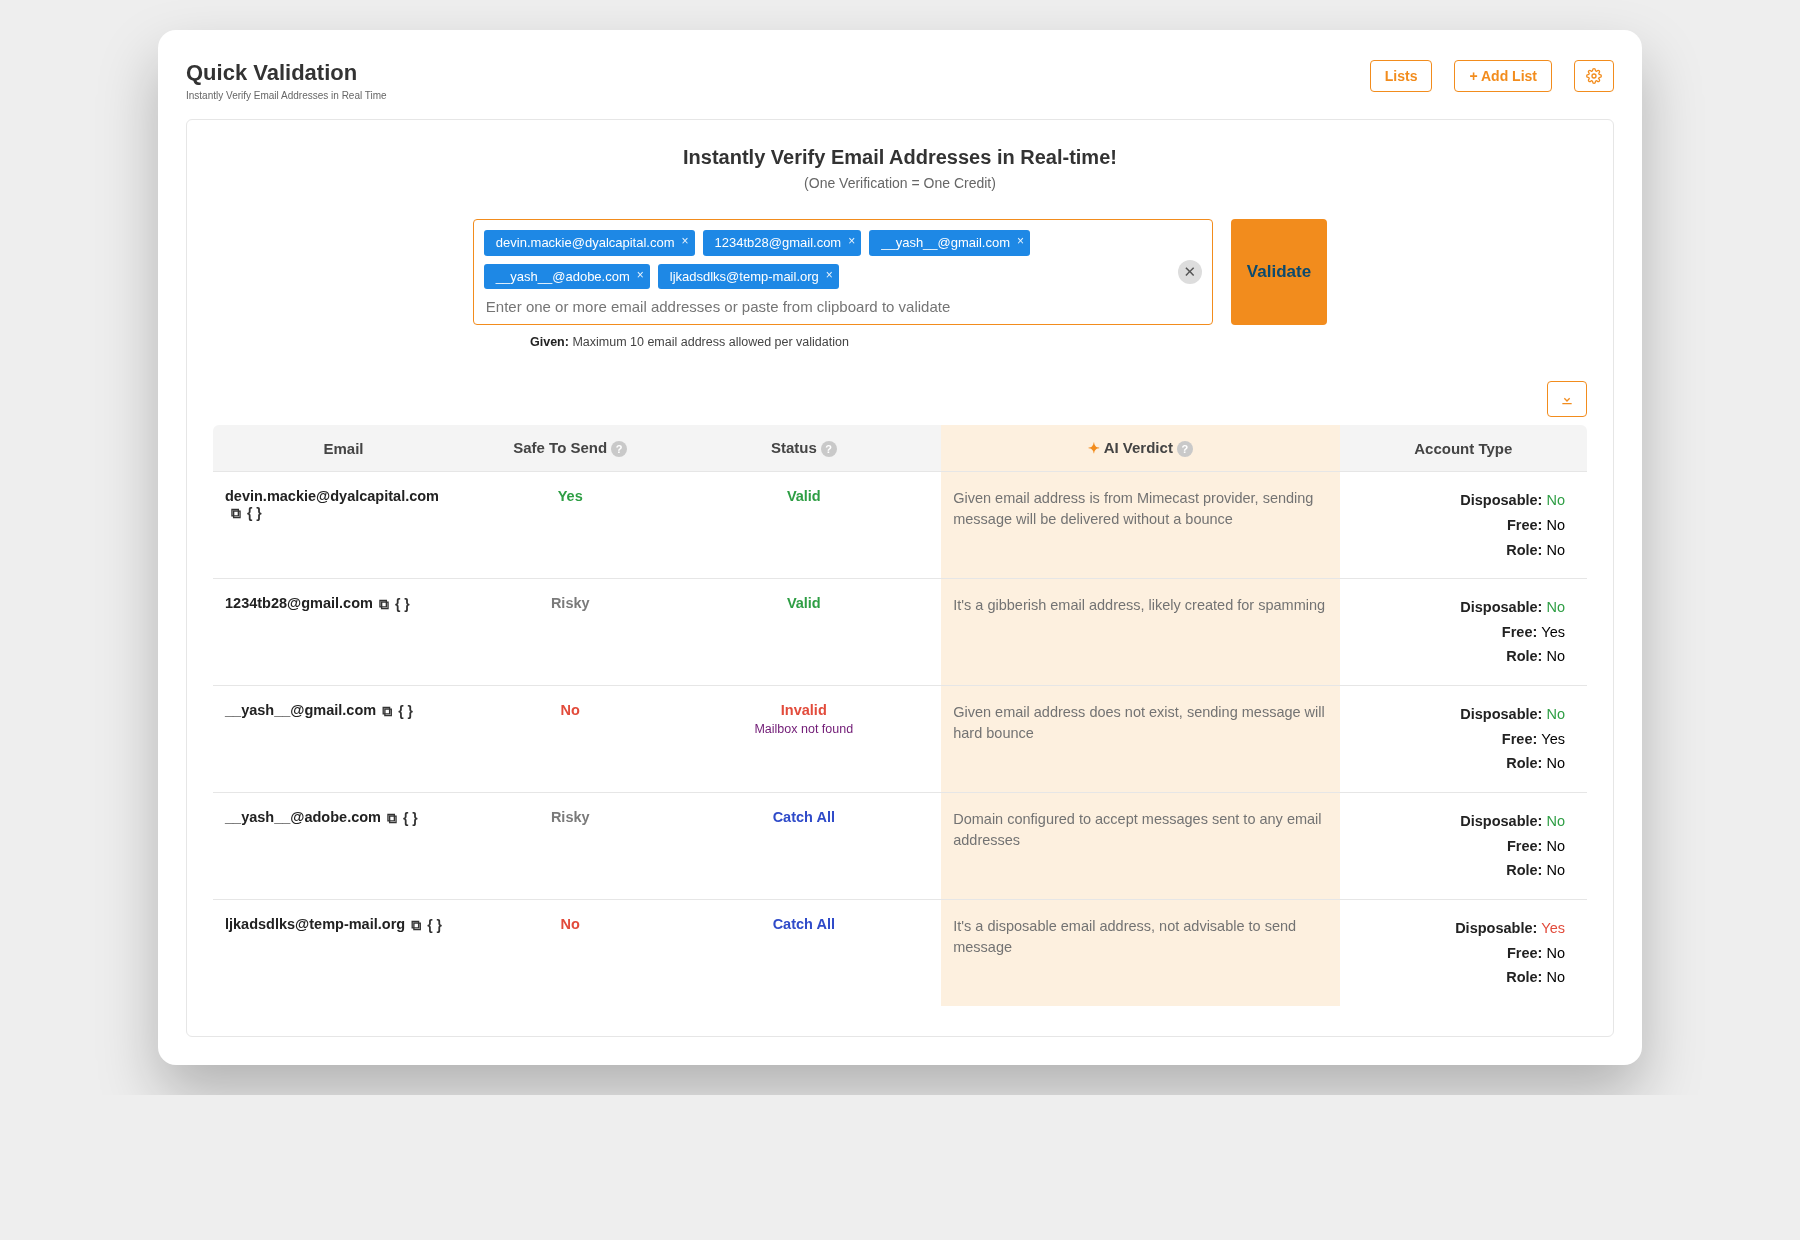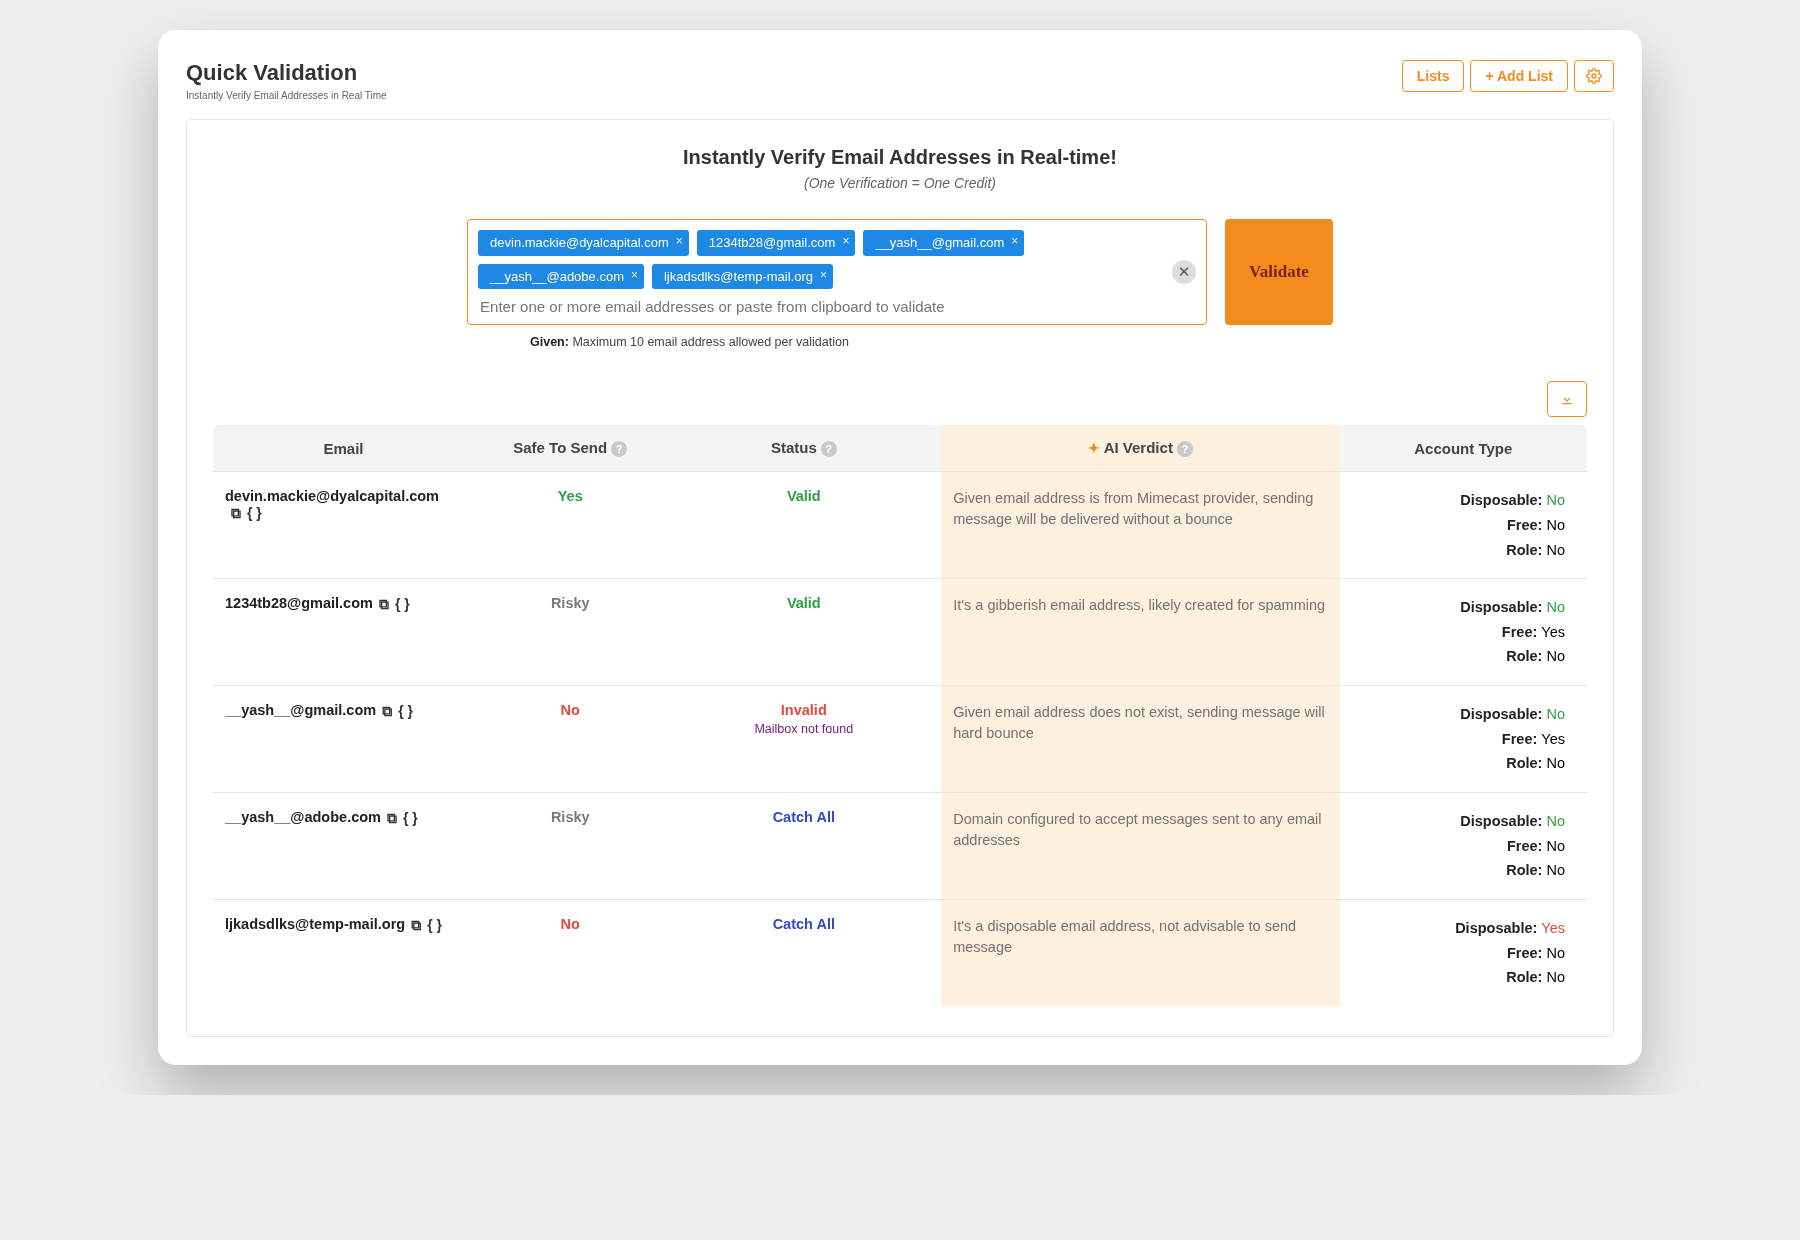--- a/index.html
+++ b/index.html
@@ -18,53 +18,53 @@
   body{margin:0;background:#eee;padding:30px;}
   .window{
     width:1484px;max-width:100%;margin:0 auto;background:var(--bg);
     border-radius:18px;box-shadow:0 30px 60px rgba(0,0,0,.25);
     padding:30px 28px 28px 28px;
   }
   
   .hdr{display:flex;justify-content:space-between;align-items:flex-start;margin-bottom:18px;}
   .hdr-left h1{margin:0 0 4px 0;font-size:22px;font-weight:600;color:#333;}
   .hdr-left .sub{font-size:10px;color:#666;}
-  .hdr-right{display:flex;gap:6px;}
+  .hdr-right{display:flex;gap:22px;}
   .btn-outline{
     border:1px solid var(--orange);color:var(--orange);background:#fff;
     padding:7px 14px;border-radius:4px;font-size:14px;cursor:pointer;font-weight:600;
   }
   .btn-icon{width:40px;padding:7px 0;display:flex;align-items:center;justify-content:center;}
   .gear{width:16px;height:16px;}
   
   .card{border:1px solid var(--border);border-radius:6px;padding:26px 26px 30px;}
   .hero-title{text-align:center;font-size:20px;font-weight:700;color:#333;margin:0;}
-  .hero-sub{text-align:center;font-size:14px;color:#666;margin:6px 0 28px;font-style:italic;}
+  .hero-sub{text-align:center;font-size:14px;color:#666;margin:6px 0 28px;}
   .input-row{display:flex;gap:18px;justify-content:center;align-items:stretch;}
   .chip-box{
     width:740px;border:1px solid var(--orange);border-radius:4px;background:#fff;
     padding:10px 44px 8px 10px;position:relative;
   }
   .chips{display:flex;flex-wrap:wrap;gap:8px;}
   .chip{
     background:var(--blue-chip);color:#fff;font-size:13px;padding:5px 20px 5px 12px;
     border-radius:3px;position:relative;line-height:1.2;
   }
   .chip::after{content:"×";position:absolute;right:6px;top:4px;font-size:12px;opacity:.9;}
   .chip-input{
     border:none;outline:none;width:100%;margin-top:8px;font-size:15px;color:#888;
   }
   .clear-x{
     position:absolute;right:10px;top:50%;transform:translateY(-50%);
     width:24px;height:24px;border-radius:50%;background:#ddd;color:#555;
     display:flex;align-items:center;justify-content:center;font-size:15px;cursor:pointer;
   }
   .validate-btn{
-    background:var(--orange);color:#7f1d1d;border:none;border-radius:4px;
-    padding:0 24px;font-size:17px;font-weight:700;cursor:pointer;font-family:Liberation Serif, serif;
+    background:var(--orange);color:#0c4a6e;border:none;border-radius:4px;
+    padding:0 16px;font-size:17px;font-weight:700;cursor:pointer;
   }
   .note-row{width:740px;margin:10px auto 0;font-size:12.5px;color:#444;}
   .note-row b{color:#222;}
   
   .dl-row{display:flex;justify-content:flex-end;margin:32px 0 8px;}
   .dl-btn{border:1px solid var(--orange);background:#fff;border-radius:4px;width:40px;height:36px;display:flex;align-items:center;justify-content:center;cursor:pointer;}
   .dl-btn svg{width:16px;height:16px;fill:var(--orange);}
   
   table{width:100%;border-collapse:collapse;}
   thead tr{background:var(--header-bg);}

